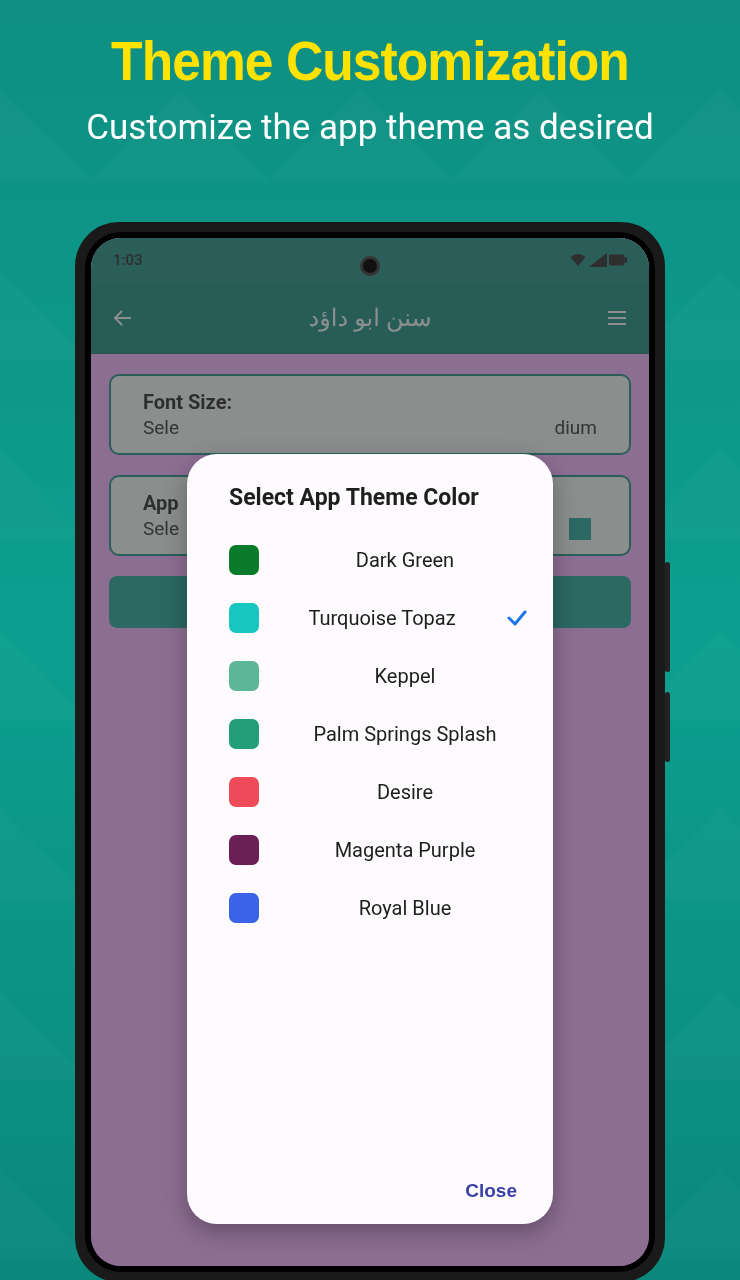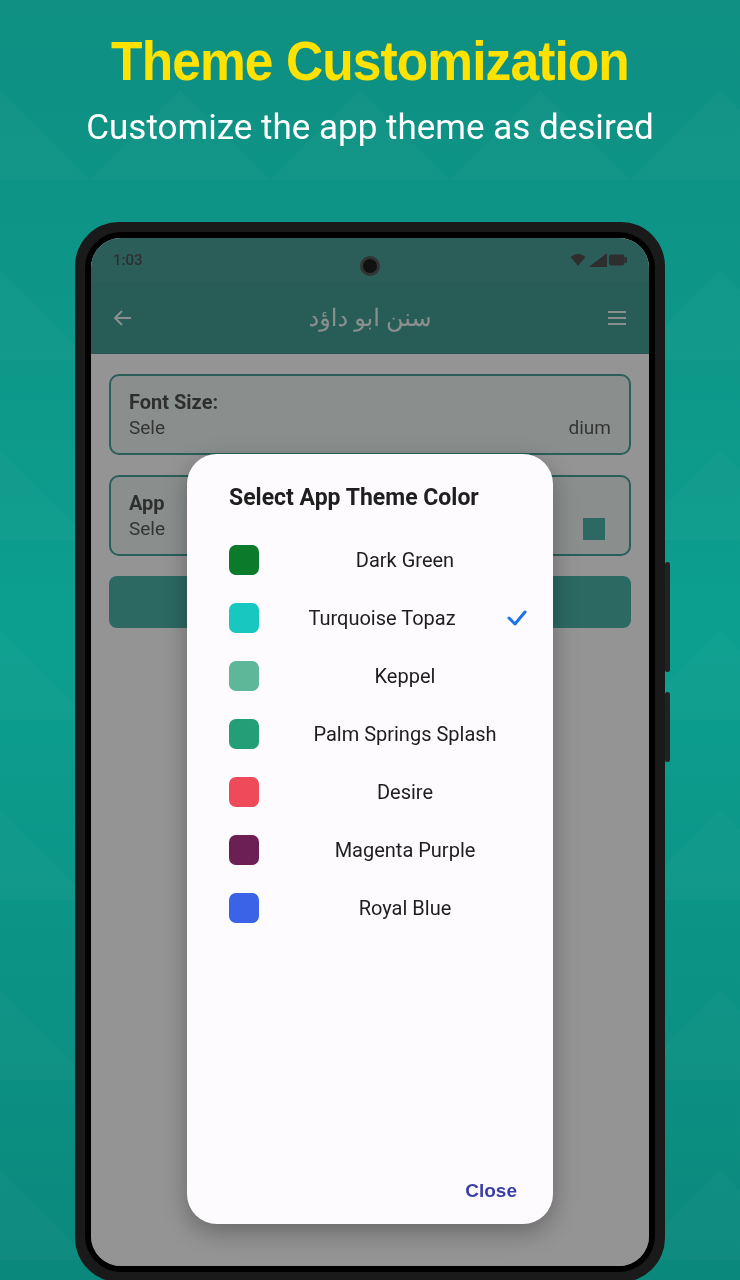--- a/index.html
+++ b/index.html
@@ -47,21 +47,21 @@
     padding: 10px;
   }
   .phone-inner {
     width:100%; height:100%;
     background:#000;
     border-radius: 36px;
     padding: 6px;
   }
   .screen {
     width:100%; height:100%;
-    background: #ffffff;
+    background: #f0abfc;
     border-radius: 30px;
     overflow: hidden;
     position: relative;
   }
   .camera {
     position:absolute;
     top:18px; left:50%; transform:translateX(-50%);
     width:20px; height:20px; border-radius:50%;
     background:#111; border:3px solid #333;
     z-index:40;
@@ -92,21 +92,21 @@
     box-shadow: inset 0 -1px 0 rgba(0,0,0,0.1);
   }
   .back-icon, .menu-icon { width:24px; height:24px; stroke:#e8f3f2; fill:none; stroke-width:2; }
   .appbar-title { color:#e8f3f2; font-size:24px; font-family: Georgia, serif; }
 
   
   .content { padding:20px 18px; }
   .card {
     border:2px solid #148a7d;
     border-radius:10px;
-    padding:14px 18px;
+    padding:14px 32px;
     margin-bottom:20px;
     background:#e8f3f2;
   }
   .card-title { font-weight:700; font-size:20px; color:#1e1e1e; margin-bottom:2px; }
   .card-sub { font-size:19px; color:#2b2b2b; display:flex; justify-content:space-between; align-items:center;}
   .swatch-small { width:22px; height:22px; background:#1aa193; margin-right:6px;}
   .action-bar { height:52px; background:#1aa193; border-radius:8px; }
 
   
   .overlay {

